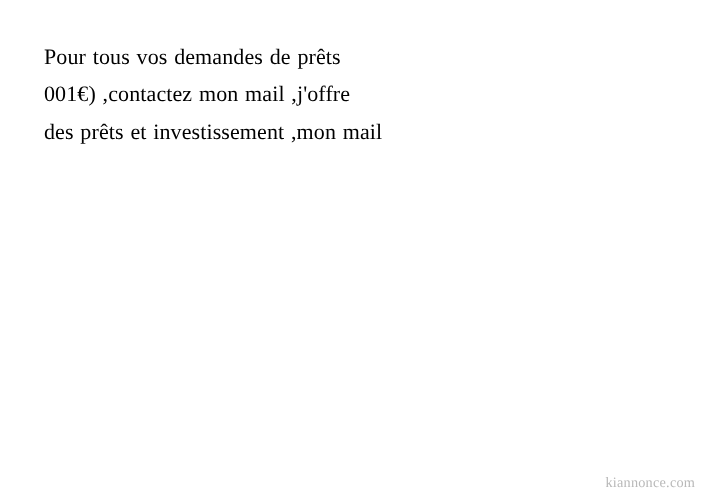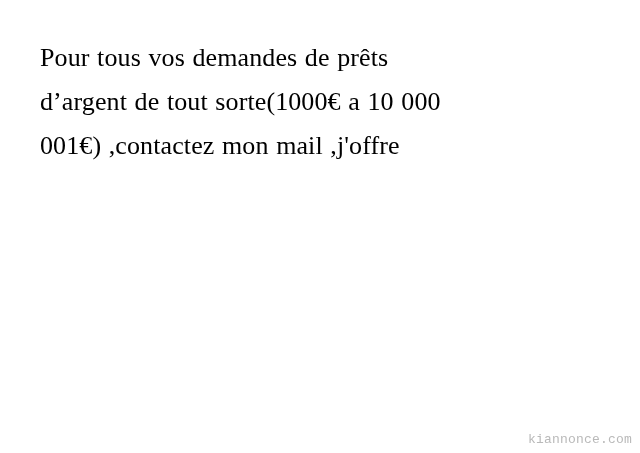--- a/index.html
+++ b/index.html
@@ -19,46 +19,46 @@
     height: 453px;
     background: #ffffff;
     box-sizing: border-box;
   }
   .ad-text {
     position: absolute;
     left: 40px;
     top: 36px;
     width: 570px;
     font-family: "Liberation Serif", serif;
-    font-size: 26px;
+    font-size: 20px;
     line-height: 1.69;
     color: #000000;
     letter-spacing: 0.1px;
     word-spacing: 1px;
   }
   .ad-line {
     display: block;
     white-space: nowrap;
   }
   .watermark {
     position: absolute;
     right: 8px;
     bottom: 6px;
-    font-family: Liberation Mono, monospace;
+    font-family: Liberation Serif, serif;
     font-size: 13px;
     color: #b9b9b9;
     letter-spacing: 0.2px;
   }
 </style>
 </head>
 <body>
 
 <div class="page">
 
   <div class="ad-text">
     <span class="ad-line">Pour tous vos demandes de prêts</span>
-    <span class="ad-line">d’argent de tout sorte(1000€ a 10 000</span>
     <span class="ad-line">001€) ,contactez mon mail ,j'offre</span>
+    <span class="ad-line">des prêts et investissement ,mon mail</span>
   </div>
 
   <div class="watermark">kiannonce.com</div>
 
 </div>
 
 </body></html>

